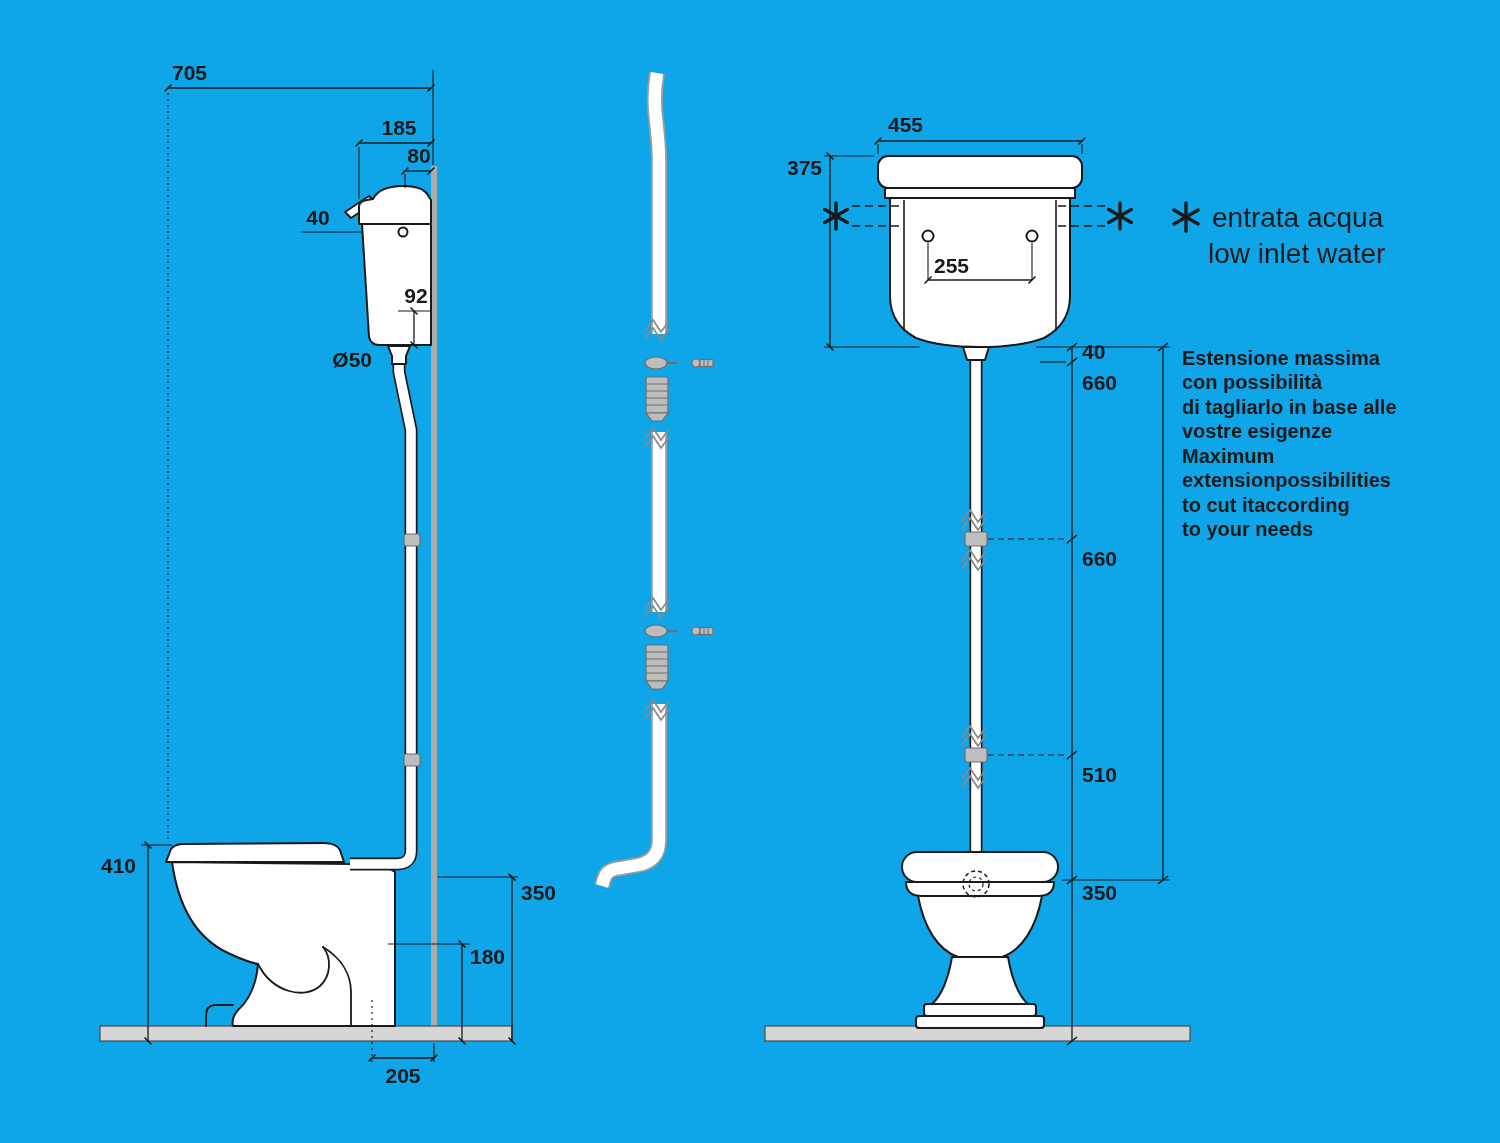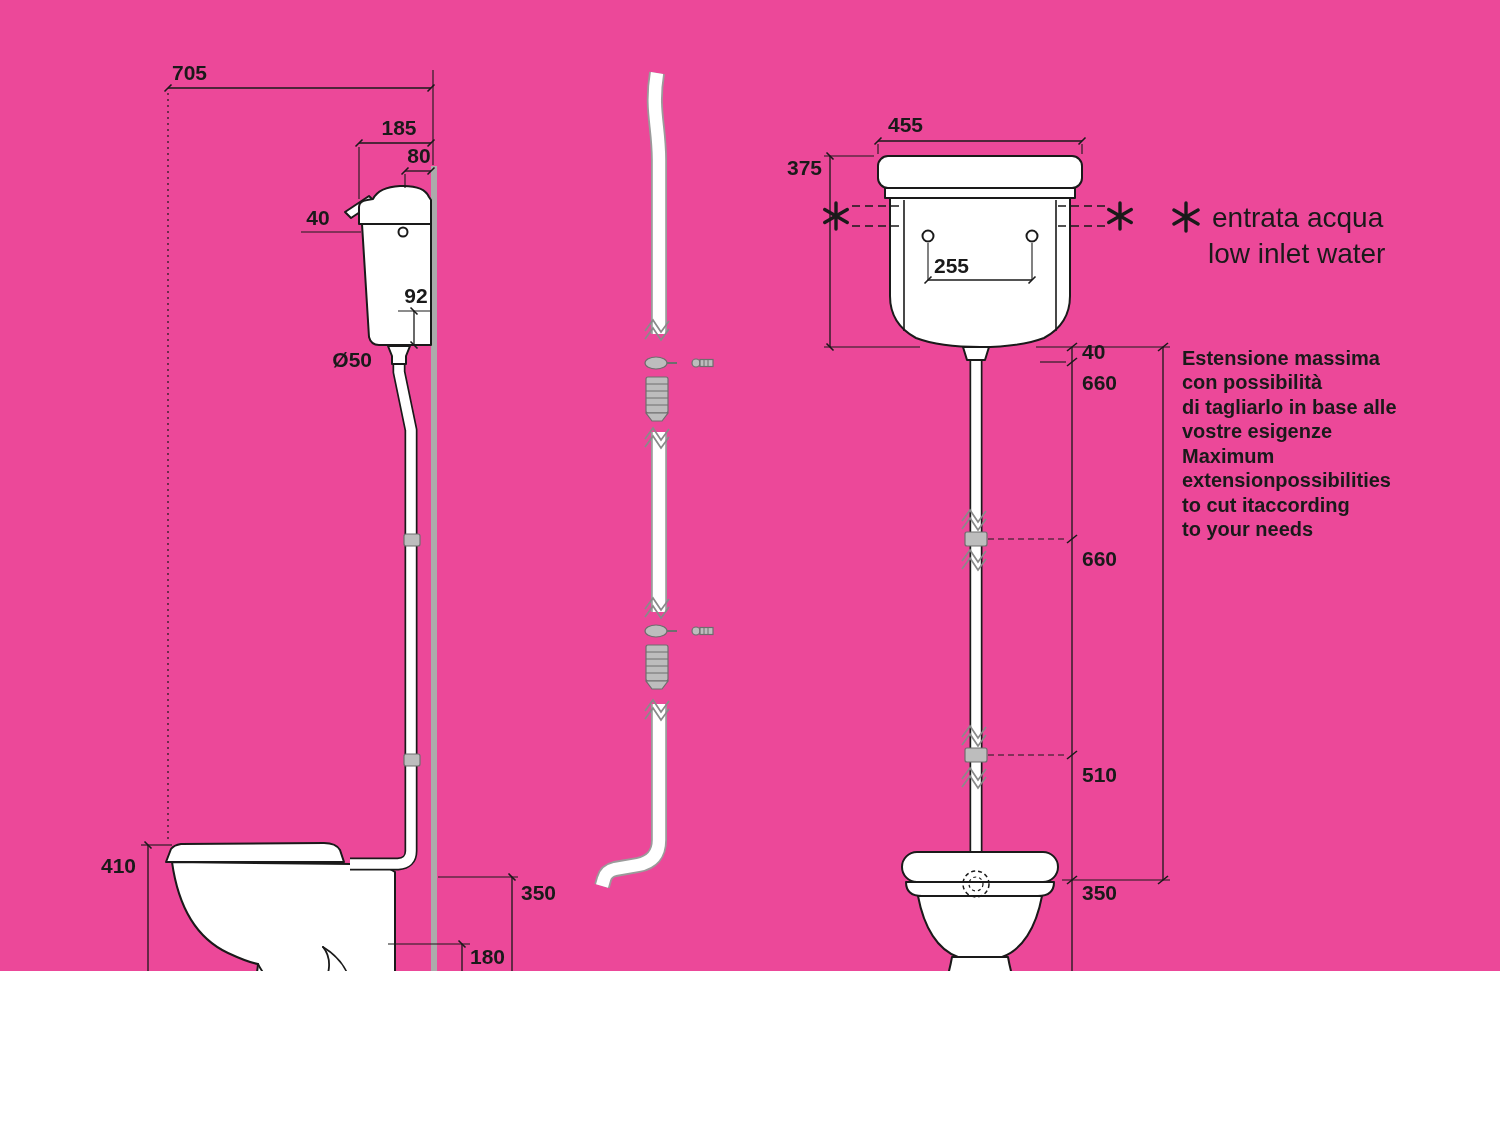--- a/index.html
+++ b/index.html
@@ -1,16 +1,16 @@
 <!DOCTYPE html>
 <html><head>
 <meta charset="utf-8">
 <style>
   html,body{margin:0;padding:0;background:#ffffff;}
-  .stage{width:1500px;height:971px;position:relative;background:#ec4899;overflow:hidden;}
+  .stage{width:1500px;height:1143px;position:relative;background:#0ea5e9;overflow:hidden;}
   svg{display:block;}
   .dim-text{font-family:"Liberation Sans",sans-serif;font-weight:bold;font-size:21px;fill:#1a1a1a;}
   .legend-text{font-family:"Liberation Sans",sans-serif;font-weight:400;font-size:28px;fill:#1a1a1a;}
   .note-text{font-family:"Liberation Sans",sans-serif;font-weight:bold;font-size:20px;fill:#1a1a1a;}
   .part{fill:#ffffff;stroke:#1a1a1a;stroke-width:2;stroke-linejoin:round;}
   .part-thin{fill:none;stroke:#1a1a1a;stroke-width:1.8;stroke-linejoin:round;stroke-linecap:round;}
   .gray-part{fill:#bdbdbd;stroke:#6e6e6e;stroke-width:1.2;}
   .dimline{stroke:#1a1a1a;stroke-width:1.3;fill:none;}
   .extline{stroke:#1a1a1a;stroke-width:1.1;fill:none;}
   .dotted{stroke:#1a1a1a;stroke-width:1.2;stroke-dasharray:2 4;fill:none;}

